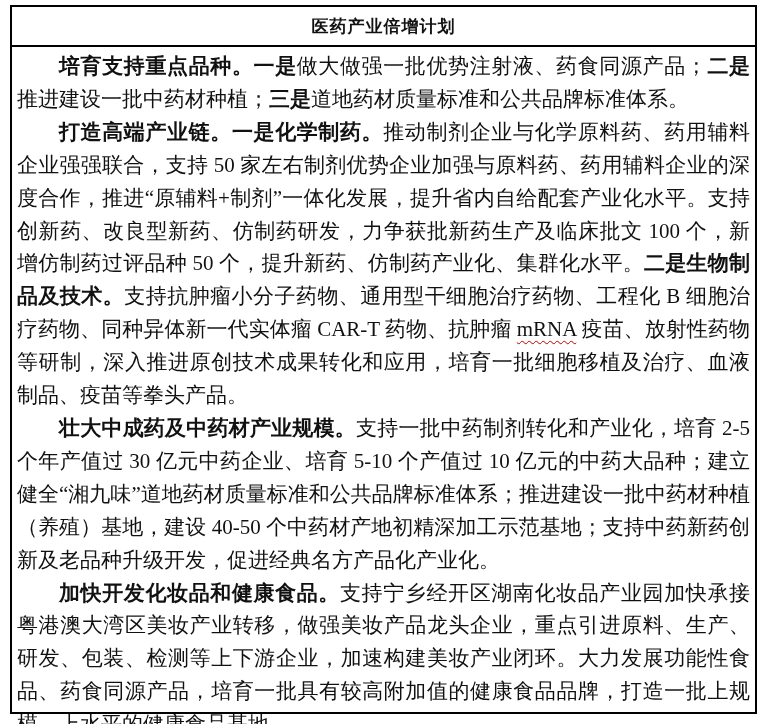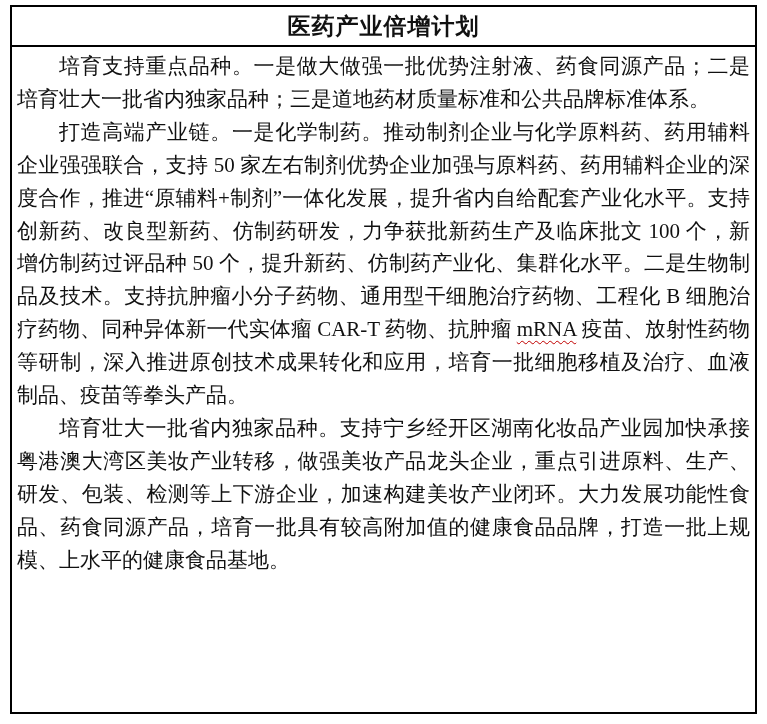--- a/index.html
+++ b/index.html
@@ -28,53 +28,54 @@
   .title-row{
     height:40px;
     border-bottom:2px solid var(--border);
     display:flex;
     align-items:center;
     justify-content:center;
   }
   .doc-title{
     font-family:"Liberation Sans","DejaVu Sans",sans-serif;
     font-weight:bold;
-    font-size:23px;
+    font-size:17px;
     letter-spacing:1px;
     color:var(--text);
   }
   .doc-body{
     padding:3px 5px 0 5px;
     font-size:21px;
     line-height:32.9px;
     text-align:justify;
     color:var(--text);
   }
   .doc-body p{
     margin:0;
     text-indent:42px;
   }
   .hei{
     font-family:"Liberation Sans","DejaVu Sans",sans-serif;
-    font-weight:normal;
+    font-weight:bold;
   }
   .wavy{
     text-decoration-line:underline;
     text-decoration-style:wavy;
     text-decoration-color:var(--squiggle);
     text-decoration-thickness:1px;
     text-underline-offset:4px;
     text-decoration-skip-ink:none;
   }
 </style>
 </head>
 <body>
 
 <div class="sheet">
   <div class="title-row">
     <span class="doc-title">医药产业倍增计划</span>
   </div>
   <div class="doc-body">
-      <p><span class="hei">培育支持重点品种。一是</span><span>做大做强一批优势注射液、药食同源产品；</span><span class="hei">二是</span><span>培育壮大一批省内独家品种；</span><span class="hei">三是</span><span>道地药材质量标准和公共品牌标准体系。</span></p>
+      <p><span class="hei">培育支持重点品种。一是</span><span>做大做强一批优势注射液、药食同源产品；</span><span class="hei">二是</span><span>推进建设一批中药材种植；</span><span class="hei">三是</span><span>道地药材质量标准和公共品牌标准体系。</span></p>
       <p><span class="hei">打造高端产业链。一是化学制药。</span><span>推动制剂企业与化学原料药、药用辅料企业强强联合，支持 50 家左右制剂优势企业加强与原料药、药用辅料企业的深度合作，推进“原辅料+制剂”一体化发展，提升省内自给配套产业化水平。支持创新药、改良型新药、仿制药研发，力争获批新药生产及临床批文 100 个，新增仿制药过评品种 50 个，提升新药、仿制药产业化、集群化水平。</span><span class="hei">二是生物制品及技术。</span><span>支持抗肿瘤小分子药物、通用型干细胞治疗药物、工程化 B 细胞治疗药物、同种异体新一代实体瘤 CAR-T 药物、抗肿瘤 </span><span class="wavy">mRNA</span><span> 疫苗、放射性药物等研制，深入推进原创技术成果转化和应用，培育一批细胞移植及治疗、血液制品、疫苗等拳头产品。</span></p>
-      <p><span class="hei">培育壮大一批省内独家品种。</span><span>支持宁乡经开区湖南化妆品产业园加快承接粤港澳大湾区美妆产业转移，做强美妆产品龙头企业，重点引进原料、生产、研发、包装、检测等上下游企业，加速构建美妆产业闭环。大力发展功能性食品、药食同源产品，培育一批具有较高附加值的健康食品品牌，打造一批上规模、上水平的健康食品基地。</span></p>
+      <p><span class="hei">壮大中成药及中药材产业规模。</span><span>支持一批中药制剂转化和产业化，培育 2-5 个年产值过 30 亿元中药企业、培育 5-10 个产值过 10 亿元的中药大品种；建立健全“湘九味”道地药材质量标准和公共品牌标准体系；推进建设一批中药材种植（养殖）基地，建设 40-50 个中药材产地初精深加工示范基地；支持中药新药创新及老品种升级开发，促进经典名方产品化产业化。</span></p>
+      <p><span class="hei">加快开发化妆品和健康食品。</span><span>支持宁乡经开区湖南化妆品产业园加快承接粤港澳大湾区美妆产业转移，做强美妆产品龙头企业，重点引进原料、生产、研发、包装、检测等上下游企业，加速构建美妆产业闭环。大力发展功能性食品、药食同源产品，培育一批具有较高附加值的健康食品品牌，打造一批上规模、上水平的健康食品基地。</span></p>
     </div>
 </div>
 
 </body></html>

